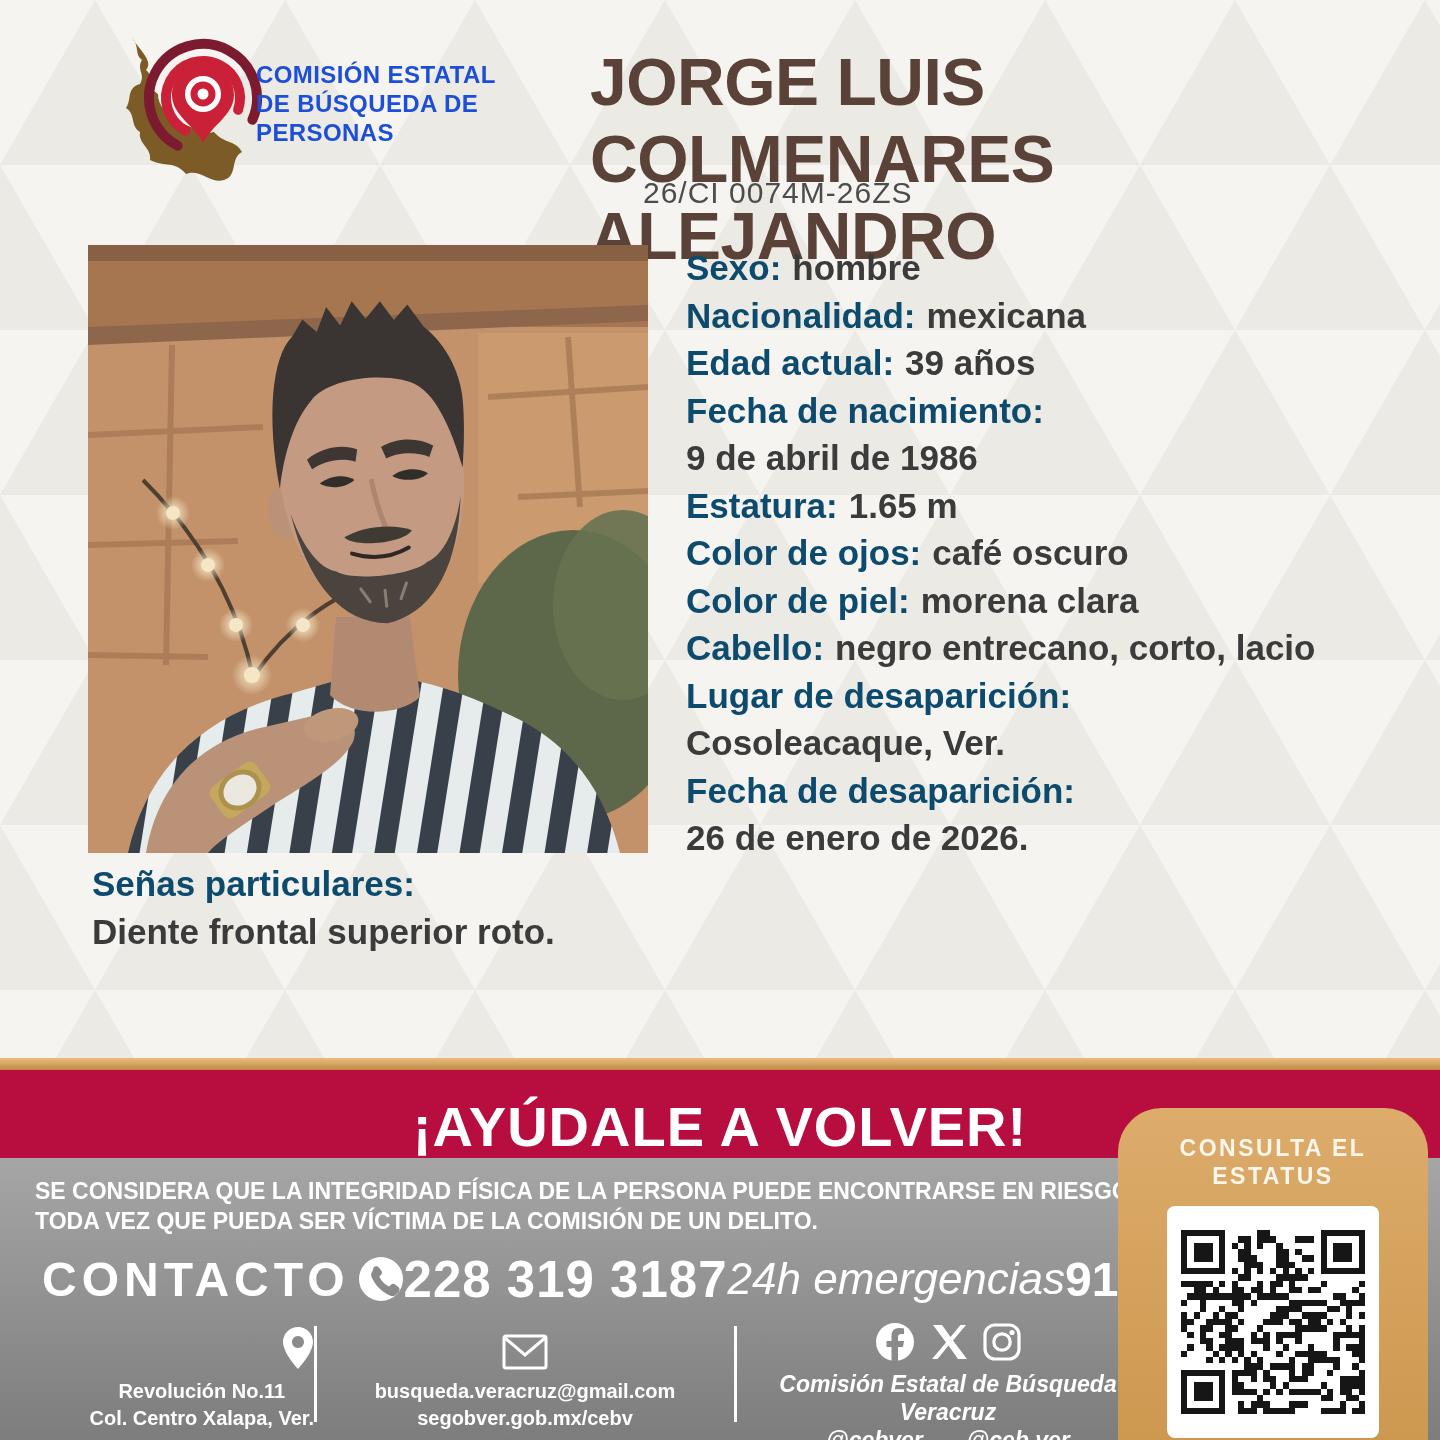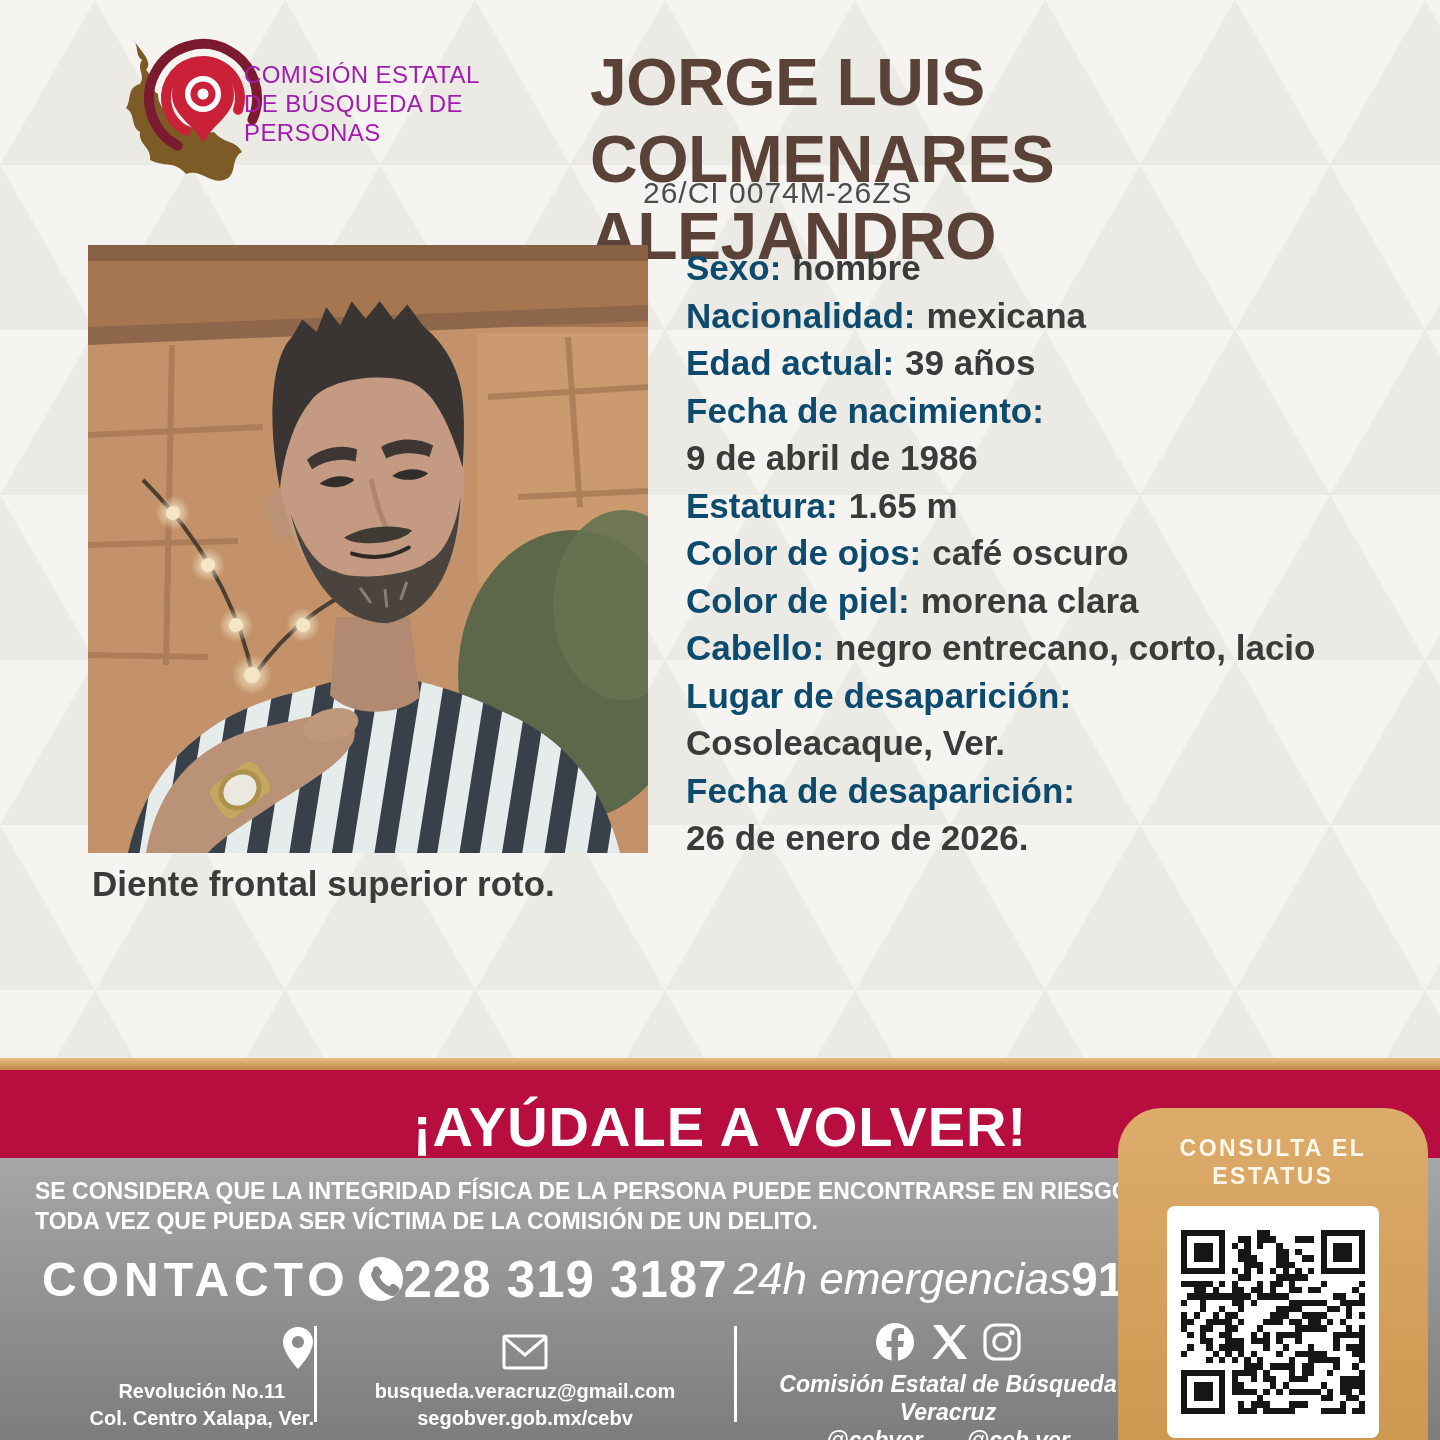--- a/index.html
+++ b/index.html
@@ -3,22 +3,22 @@
 <meta charset="utf-8">
 <style>
   html,body{margin:0;padding:0;}
   body{font-family:"Liberation Sans",sans-serif;background:#e8e7e3;}
   .poster{position:relative;width:1440px;height:1440px;overflow:hidden;background:#f5f4f0;}
 
   
   .bg-pattern{position:absolute;top:0;left:0;z-index:0;}
   .brand{position:absolute;top:36px;left:96px;z-index:2;}
   .logo-mark{position:absolute;top:0;left:0;}
-  .brand-text{position:absolute;top:24px;left:148px;width:260px;
-    color:#a21caf;font-weight:normal;font-size:24px;line-height:29px;letter-spacing:.4px;}
+  .brand-text{position:absolute;top:24px;left:160px;width:260px;
+    color:#1d4ed8;font-weight:bold;font-size:24px;line-height:29px;letter-spacing:.4px;}
   .title-block{position:absolute;top:44px;left:590px;z-index:2;width:860px;
     color:#5b4238;font-weight:bold;font-size:66px;line-height:77px;letter-spacing:-.5px;}
   .case-id{position:absolute;top:176px;left:643px;z-index:2;
     color:#4c4c4c;font-size:30px;letter-spacing:1px;}
 
   .photo-frame{position:absolute;top:245px;left:88px;width:560px;height:608px;z-index:2;
     background:#c08a5e;overflow:hidden;}
   .photo-frame svg{display:block;}
 
   .details{position:absolute;top:244px;left:686px;width:745px;z-index:2;font-size:35px;line-height:47.5px;}
@@ -39,21 +39,21 @@
 
   .gray-section{position:absolute;top:1158px;left:0;width:1440px;height:282px;z-index:1;
     background:linear-gradient(180deg,#a6a6a6,#7d7d7d);}
   .risk{position:absolute;top:18px;left:35px;width:1115px;
     color:#ffffff;font-weight:bold;font-size:23px;line-height:30px;}
   .contact-row{position:absolute;top:86px;left:42px;width:1115px;height:70px;
     display:flex;align-items:center;color:#ffffff;white-space:nowrap;}
   .contact-label{font-weight:bold;font-size:48px;letter-spacing:5px;}
   .phone-badge{width:46px;height:46px;flex:0 0 auto;margin-left:8px;}
   .phone-number{font-weight:bold;font-size:51px;letter-spacing:1px;}
-  .emergency-label{font-style:italic;font-size:44px;margin-left:6px;}
+  .emergency-label{font-style:italic;font-size:44px;}
   .emergency-number{font-weight:bold;font-size:48px;}
 
   .footer-cols{position:absolute;top:160px;left:0;width:1160px;height:122px;}
   .fdivider{position:absolute;top:8px;width:2.5px;height:96px;background:#ffffff;}
   .fdiv1{left:314px;} .fdiv2{left:734px;}
   .fcol{position:absolute;top:0;height:122px;display:flex;flex-direction:column;
     align-items:center;justify-content:flex-start;color:#ffffff;text-align:center;}
   .fcol1{left:0;width:314px;align-items:flex-end;} .fcol2{left:316px;width:418px;} .fcol3{left:736px;width:424px;}
   .ficon{height:48px;display:flex;align-items:flex-end;justify-content:center;margin-top:4px;}
   .ftext{font-weight:bold;font-size:20px;line-height:27px;margin-top:8px;}
@@ -197,20 +197,21 @@
     <div class="detail-line"><span class="dl">Color de ojos:</span><span class="dv">café oscuro</span></div>
     <div class="detail-line"><span class="dl">Color de piel:</span><span class="dv">morena clara</span></div>
     <div class="detail-line"><span class="dl">Cabello:</span><span class="dv">negro entrecano, corto, lacio</span></div>
     <div class="detail-line"><span class="dl">Lugar de desaparición:</span><span class="dv"></span></div>
     <div class="detail-line"><span class="dv">Cosoleacaque, Ver.</span></div>
     <div class="detail-line"><span class="dl">Fecha de desaparición:</span><span class="dv"></span></div>
     <div class="detail-line"><span class="dv">26 de enero de 2026.</span></div>
   </div>
 
   <div class="senas">
+    <div class="dl">Señas particulares:</div>
     <div class="dv">Diente frontal superior roto.</div>
   </div>
 
   <div class="gold-strip"></div>
   <div class="red-banner">
     <span class="headline">¡AYÚDALE A VOLVER!</span>
   </div>
 
   <div class="gray-section">
     <div class="risk">SE CONSIDERA QUE LA INTEGRIDAD FÍSICA DE LA PERSONA PUEDE ENCONTRARSE EN RIESGO, TODA VEZ QUE PUEDA SER VÍCTIMA DE LA COMISIÓN DE UN DELITO.</div>

